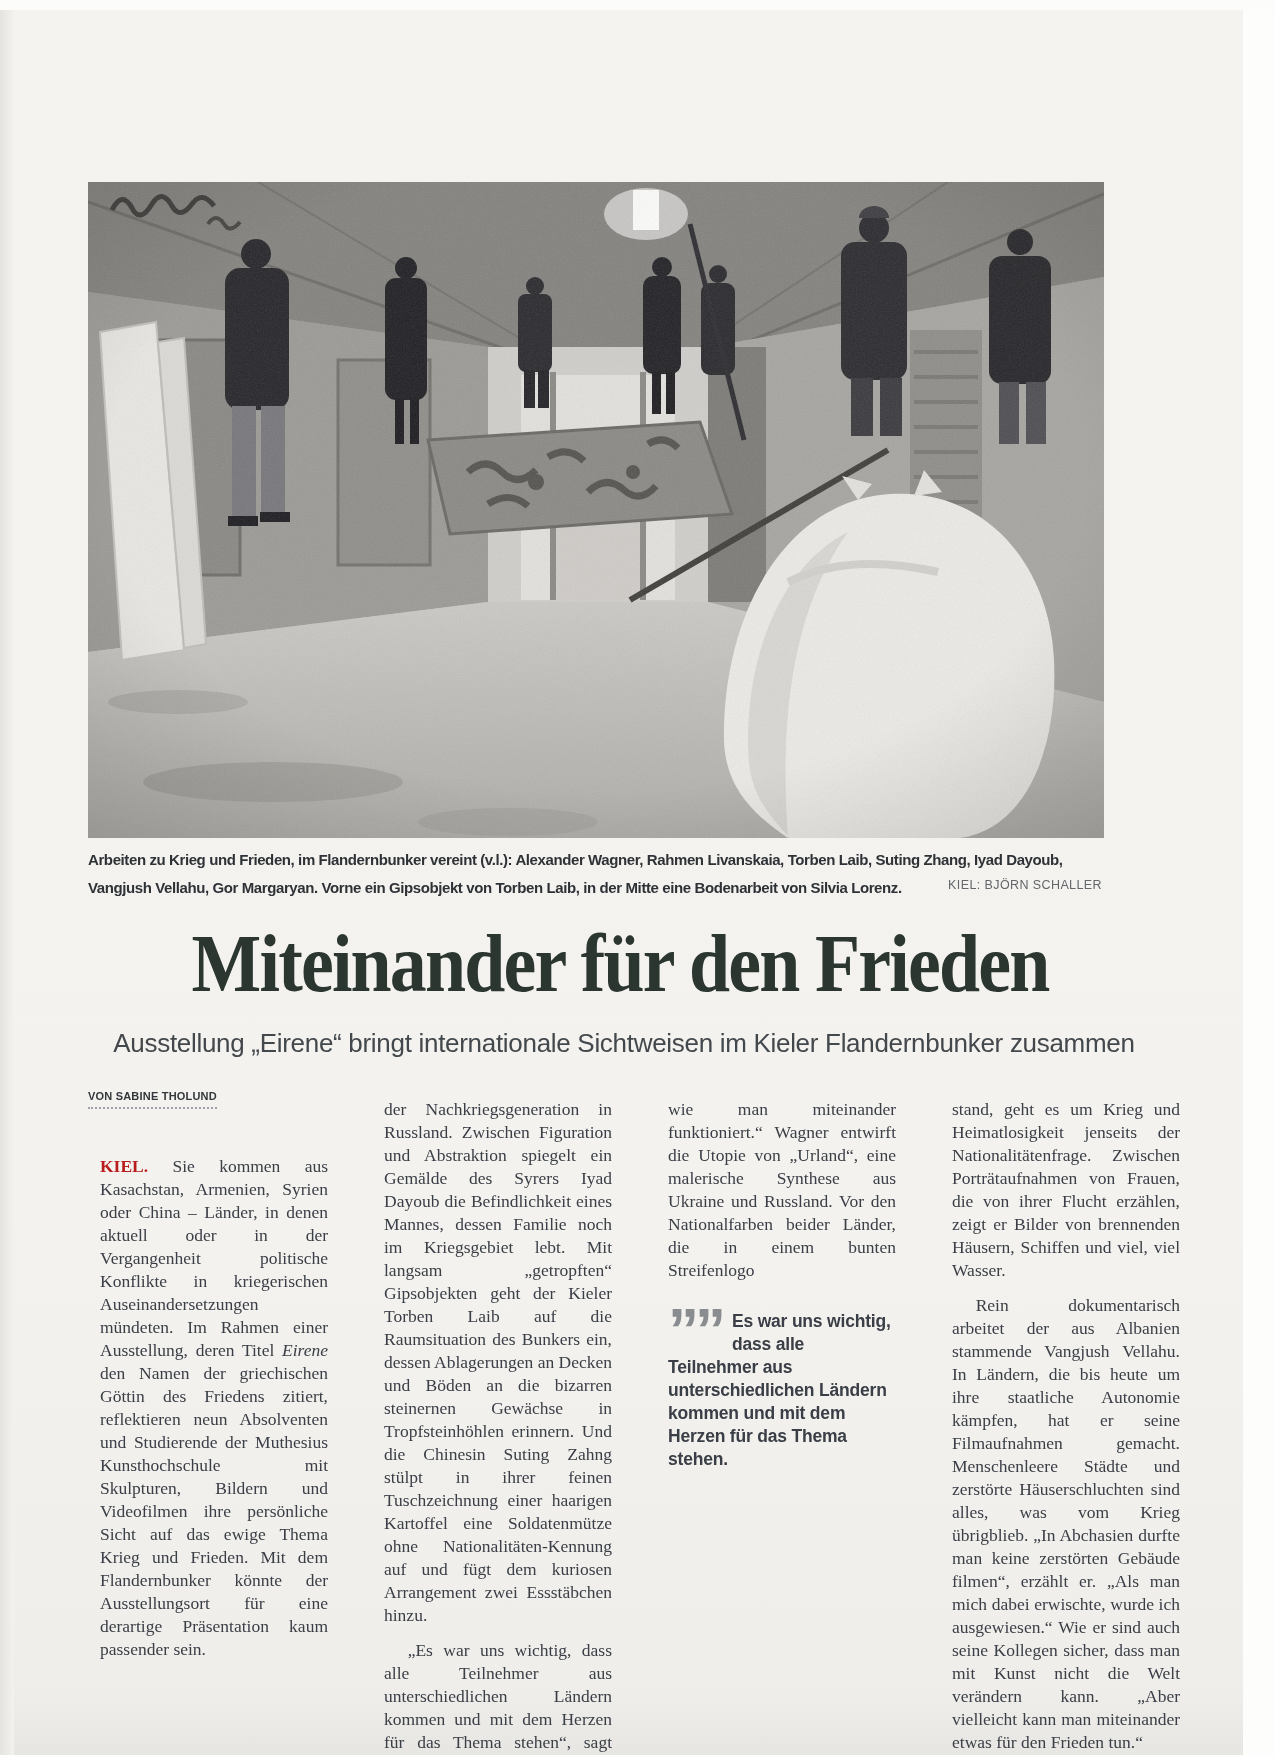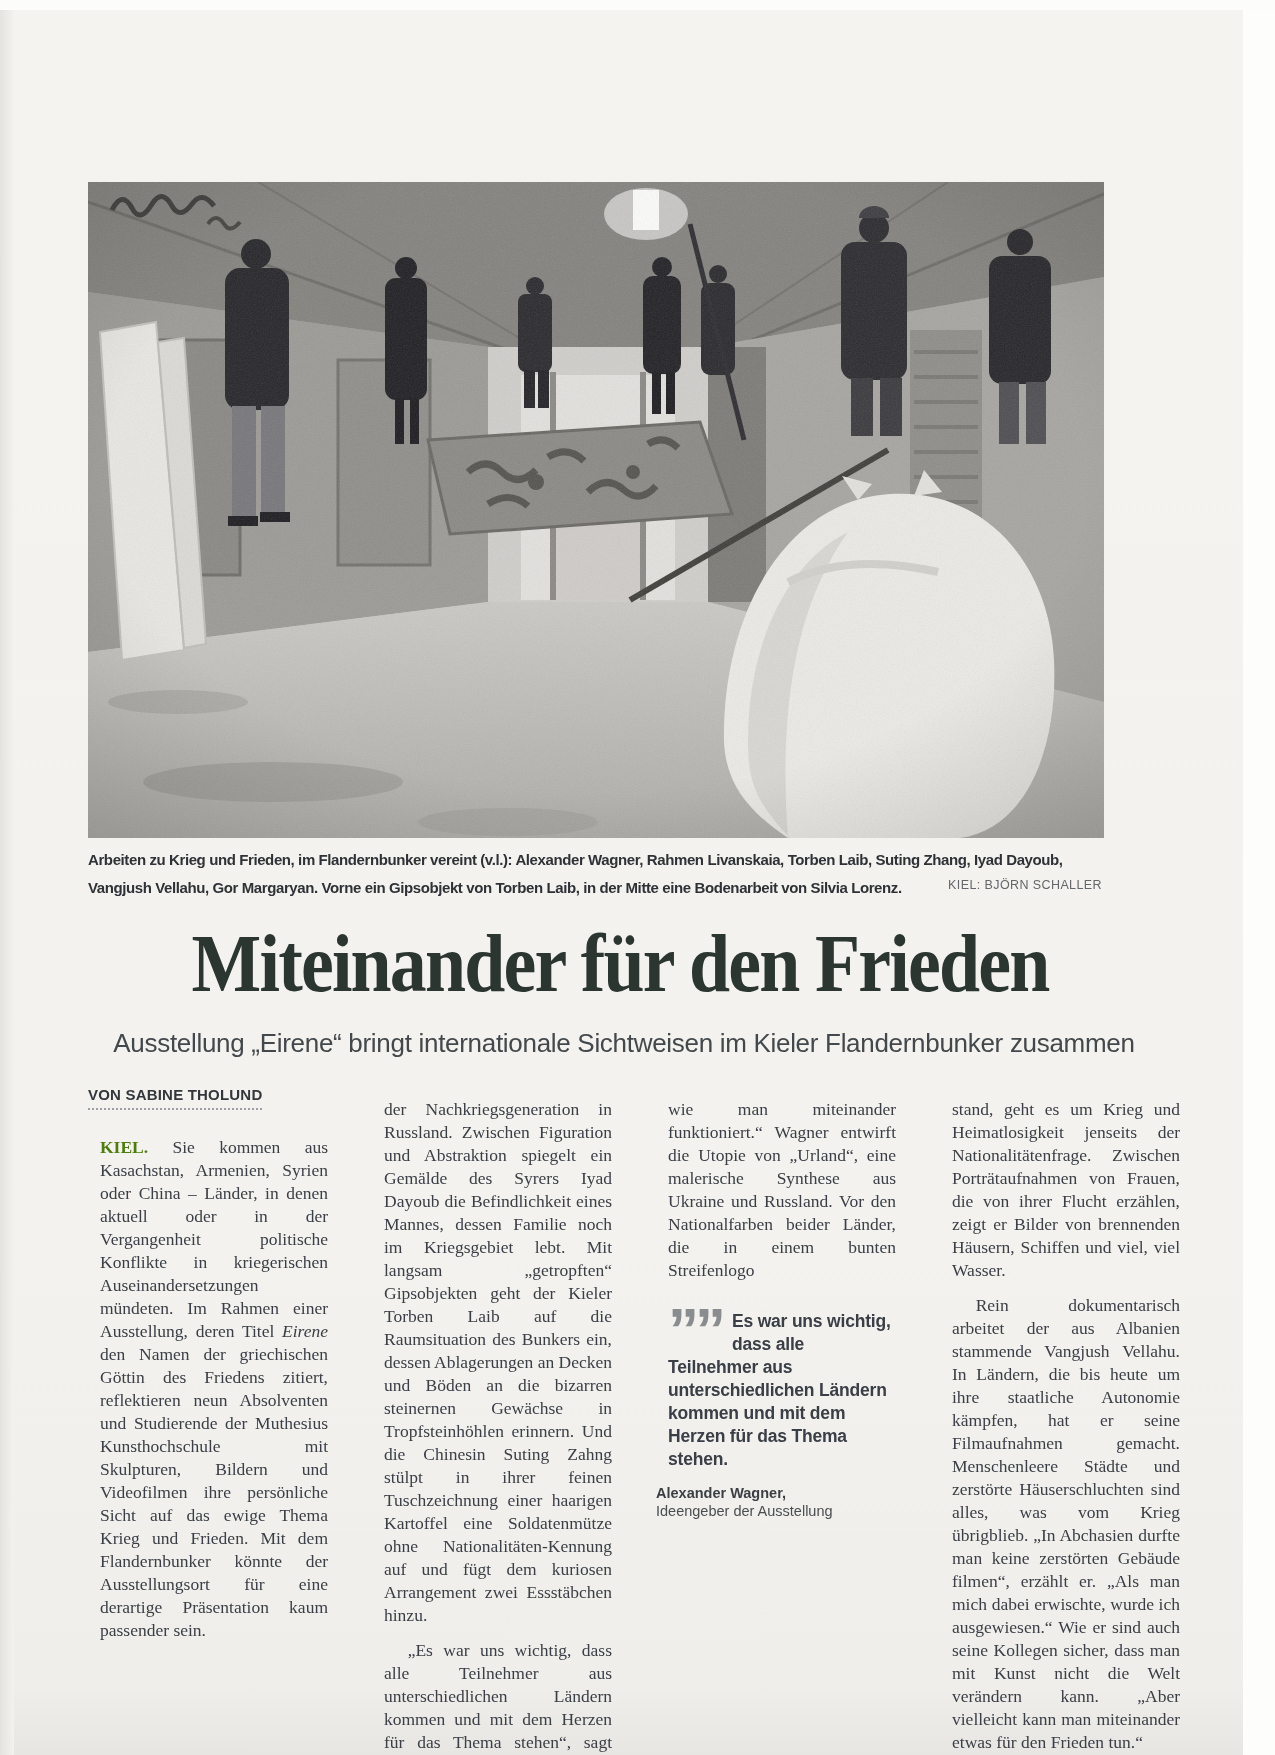--- a/index.html
+++ b/index.html
@@ -34,28 +34,28 @@
     transform:scaleX(0.9);transform-origin:50% 50%;}
   .subhead{position:absolute;left:60px;top:1022px;width:1120px;margin:4px;
     text-align:center;font-family:"Liberation Sans", sans-serif;font-weight:400;
     font-size:26px;line-height:34px;color:#43484c;letter-spacing:-0.3px;}
 
   
   .columns{position:absolute;left:88px;top:1086px;width:1104px;
     display:flex;gap:32px;align-items:flex-start;}
   .col{width:252px;flex:0 0 252px;}
   .byline{font-family:"Liberation Sans", sans-serif;font-weight:700;
-    font-size:15px;letter-spacing:0.2px;color:#33373b;
+    font-size:11px;letter-spacing:0.2px;color:#33373b;
     border-bottom:2px dotted #9da1a5;display:inline-block;
-    padding-bottom:5px;margin-bottom:14px;}
+    padding-bottom:5px;margin-bottom:34px;}
   .col p{margin:12px;font-size:17.5px;line-height:23px;text-align:justify;
     color:#3a3e46;hyphens:auto;-webkit-hyphens:auto;}
   .col p.indent{text-indent:1.35em;}
   .col p + p{margin-top:0;}
-  .dateline{font-weight:700;color:#4d7c0f;}
+  .dateline{font-weight:700;color:#b91c1c;}
 
   
   .pullquote{margin:28px 0 34px 0;}
   .pq-mark{float:left;font-family:"Liberation Sans", sans-serif;font-weight:700;
     font-size:62px;line-height:40px;color:#8a8d90;margin-right:10px;
     letter-spacing:-4px;}
   .pq-text{font-family:"Liberation Sans", sans-serif;font-weight:700;
     font-size:20px;line-height:29px;color:#3e4347;letter-spacing:-0.2px;
     text-align:left !important;hyphens:none !important;}
   .pq-attr{margin-top:13px;font-family:"Liberation Sans", sans-serif;line-height:18px;}
@@ -210,24 +210,20 @@
 
   <div class="col">
     <p>der Nachkriegsgeneration in Russland. Zwischen Figuration und Abstraktion spiegelt ein Gemälde des Syrers Iyad Dayoub die Befindlichkeit eines Mannes, dessen Familie noch im Kriegsgebiet lebt. Mit langsam „getropften“ Gipsobjekten geht der Kieler Torben Laib auf die Raumsituation des Bunkers ein, dessen Ablagerungen an Decken und Böden an die bizarren steinernen Gewächse in Tropfsteinhöhlen erinnern. Und die Chinesin Suting Zahng stülpt in ihrer feinen Tuschzeichnung einer haarigen Kartoffel eine Soldatenmütze ohne Nationalitäten-Kennung auf und fügt dem kuriosen Arrangement zwei Essstäbchen hinzu.</p>
     <p class="indent">„Es war uns wichtig, dass alle Teilnehmer aus unterschiedlichen Ländern kommen und mit dem Herzen für das Thema stehen“, sagt Alexander Wagner aus Kasachstan, der mit dem Armenier Gor Margaryan</p>
   </div>
 
   <div class="col">
     <p>wie man miteinander funktioniert.“ Wagner entwirft die Utopie von „Urland“, eine malerische Synthese aus Ukraine und Russland. Vor den Nationalfarben beider Länder, die in einem bunten Streifenlogo</p>
     <div class="pullquote">
       <p class="pq-text"><span class="pq-mark">””</span><span>Es war uns wichtig, dass alle Teilnehmer aus unterschiedlichen Ländern kommen und mit dem Herzen für das Thema stehen.</span></p>
-      <div class="pq-attr">
-        <span class="pq-author">Alexander Wagner,</span>
-        <span class="pq-role">Ideengeber der Ausstellung</span>
-      </div>
     </div>
   </div>
 
   <div class="col">
     <p>stand, geht es um Krieg und Heimatlosigkeit jenseits der Nationalitätenfrage. Zwischen Porträtaufnahmen von Frauen, die von ihrer Flucht erzählen, zeigt er Bilder von brennenden Häusern, Schiffen und viel, viel Wasser.</p>
     <p class="indent">Rein dokumentarisch arbeitet der aus Albanien stammende Vangjush Vellahu. In Ländern, die bis heute um ihre staatliche Autonomie kämpfen, hat er seine Filmaufnahmen gemacht. Menschenleere Städte und zerstörte Häuserschluchten sind alles, was vom Krieg übrigblieb. „In Abchasien durfte man keine zerstörten Gebäude filmen“, erzählt er. „Als man mich dabei erwischte, wurde ich ausgewiesen.“ Wie er sind auch seine Kollegen sicher, dass man mit Kunst nicht die Welt verändern kann. „Aber vielleicht kann man miteinander etwas für den Frieden tun.“</p>
   </div>
 
 </div>
 

